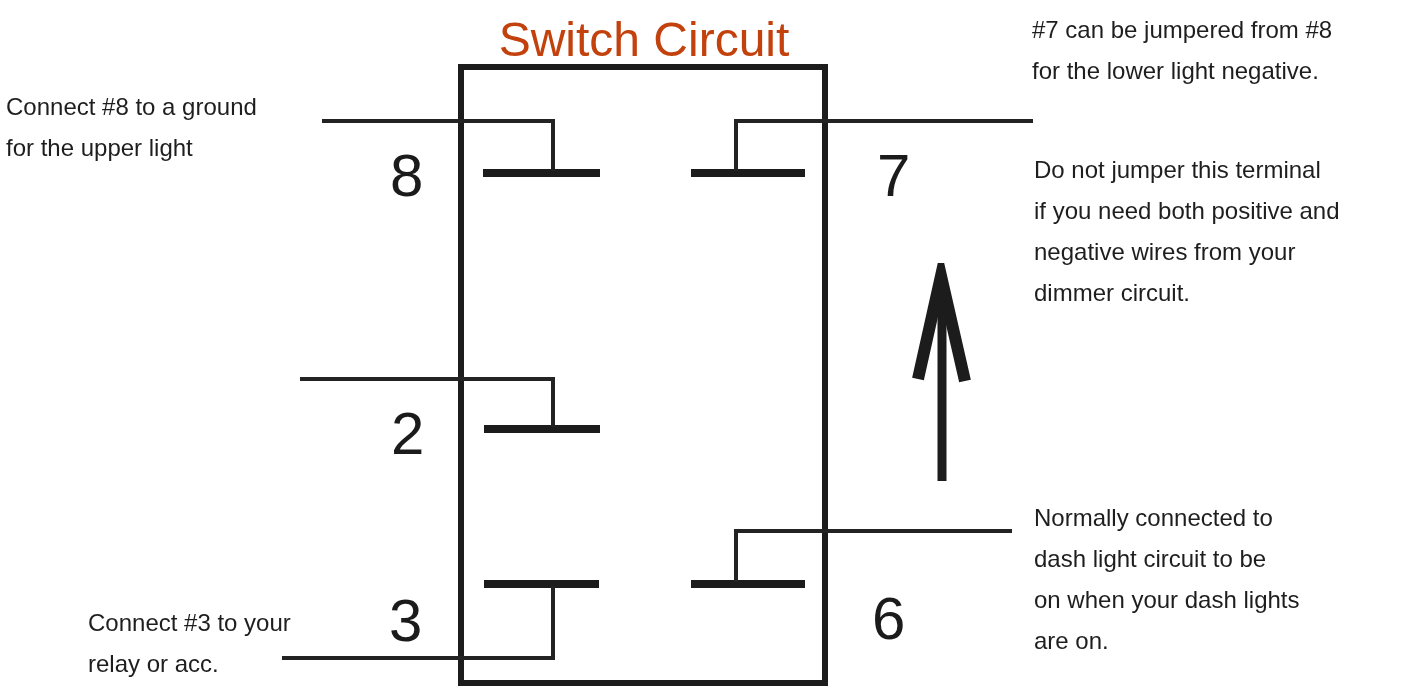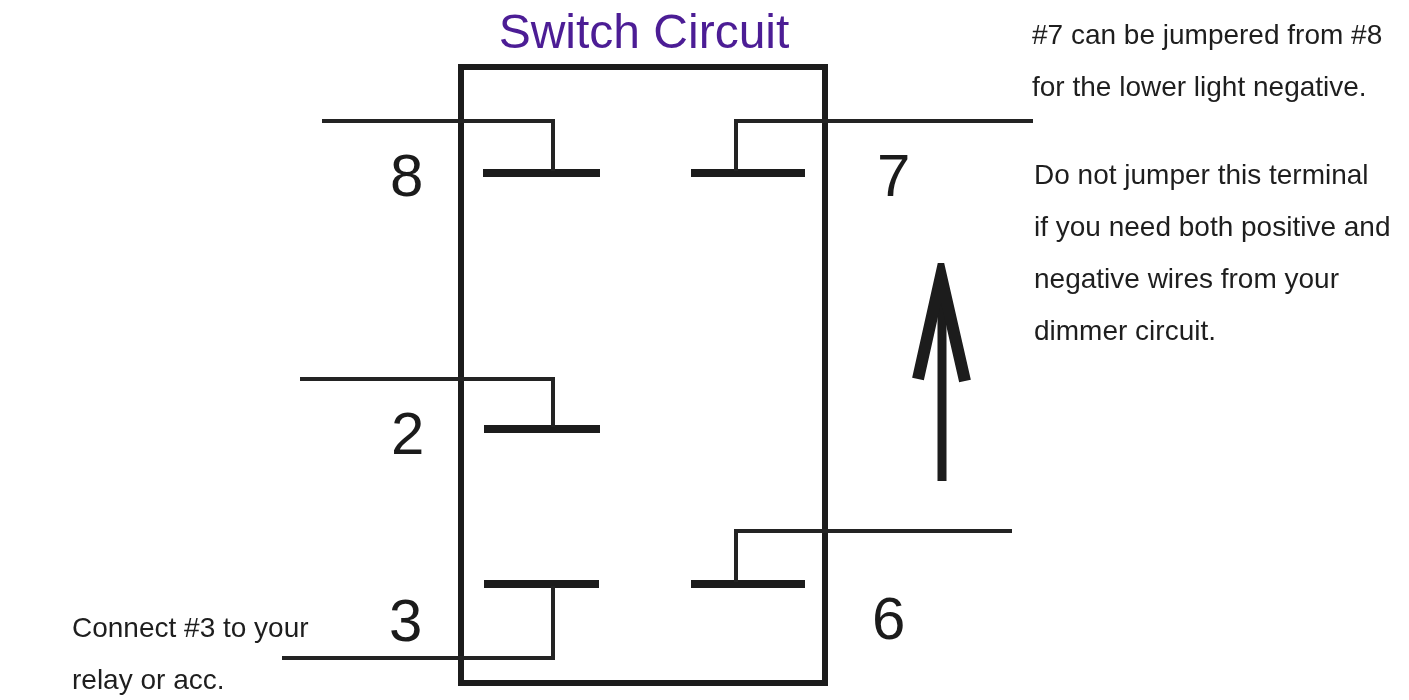--- a/index.html
+++ b/index.html
@@ -12,25 +12,25 @@
     position: relative;
     width: 1409px;
     height: 700px;
     background: #ffffff;
     color: #1d1d1d;
     overflow: hidden;
   }
   .title {
     position: absolute;
     left: 459px;
-    top: 4px;
+    top: 12px;
     width: 370px;
     text-align: center;
     font-size: 48px;
-    color: #4c1d95;
+    color: #c2410c;
     letter-spacing: 0px;
     white-space: nowrap;
   }
   .switch-body {
     position: absolute;
     left: 458px;
     top: 64px;
     width: 370px;
     height: 622px;
     border: 6px solid #1c1c1c;
@@ -69,30 +69,30 @@
     line-height: 1;
     color: #1b1b1b;
   }
   .n8 { left: 390px; top: 146px; }
   .n7 { left: 877px; top: 146px; }
   .n2 { left: 391px; top: 404px; }
   .n3 { left: 389px; top: 591px; }
   .n6 { left: 872px; top: 589px; }
   .note {
     position: absolute;
-    font-size: 28px;
-    line-height: 52px;
+    font-size: 24px;
+    line-height: 41px;
     color: #1e1e1e;
     white-space: pre-line;
   }
   .note-8 { left: 6px;    top: 86px;  width: 340px; }
   .note-7 { left: 1032px; top: 9px;   width: 376px; }
   .note-dimmer { left: 1034px; top: 149px; width: 376px; }
   .note-2 { left: 4px;    top: 319px; width: 330px; }
-  .note-3 { left: 72px;   top: 602px; width: 330px; }
+  .note-3 { left: 88px;   top: 602px; width: 330px; }
   .note-6 { left: 1034px; top: 497px; width: 360px; }
   .arrow-wrap {
     position: absolute;
     left: 898px;
     top: 263px;
     width: 88px;
     height: 224px;
   }
 </style>
 </head>
@@ -120,28 +120,34 @@
   <div class="lead h l3h"></div>
   <div class="lead v l6v"></div>
   <div class="lead h l6h"></div>
 
   <div class="term-num n8">8</div>
   <div class="term-num n7">7</div>
   <div class="term-num n2">2</div>
   <div class="term-num n3">3</div>
   <div class="term-num n6">6</div>
 
+  <div class="note note-8">Connect #8 to a ground
+for the upper light</div>
   <div class="note note-7">#7 can be jumpered from #8
 for the lower light negative.</div>
   <div class="note note-dimmer">Do not jumper this terminal
 if you need both positive and
 negative wires from your
 dimmer circuit.</div>
   <div class="note note-3">Connect #3 to your
 relay or acc.</div>
+  <div class="note note-6">Normally connected to
+dash light circuit to be
+on when your dash lights
+are on.</div>
 
   <div class="arrow-wrap">
     <svg width="88" height="224" viewBox="0 0 88 224" xmlns="http://www.w3.org/2000/svg">
       <line x1="44" y1="40" x2="44" y2="218" stroke="#1c1c1c" stroke-width="9"></line>
       <polyline points="20,116 43,13 67,118" fill="none" stroke="#1c1c1c" stroke-width="12" stroke-linejoin="miter" stroke-miterlimit="12"></polyline>
     </svg>
   </div>
 
 </div>
 

